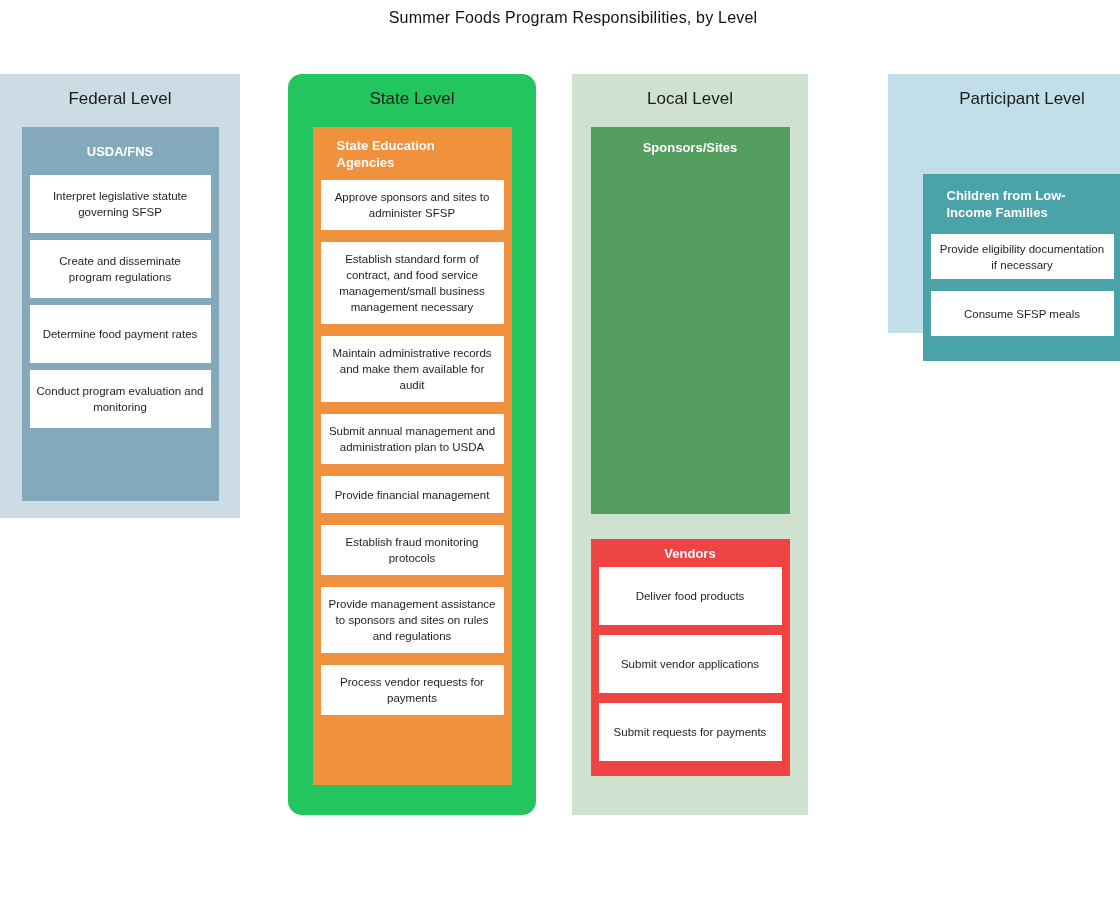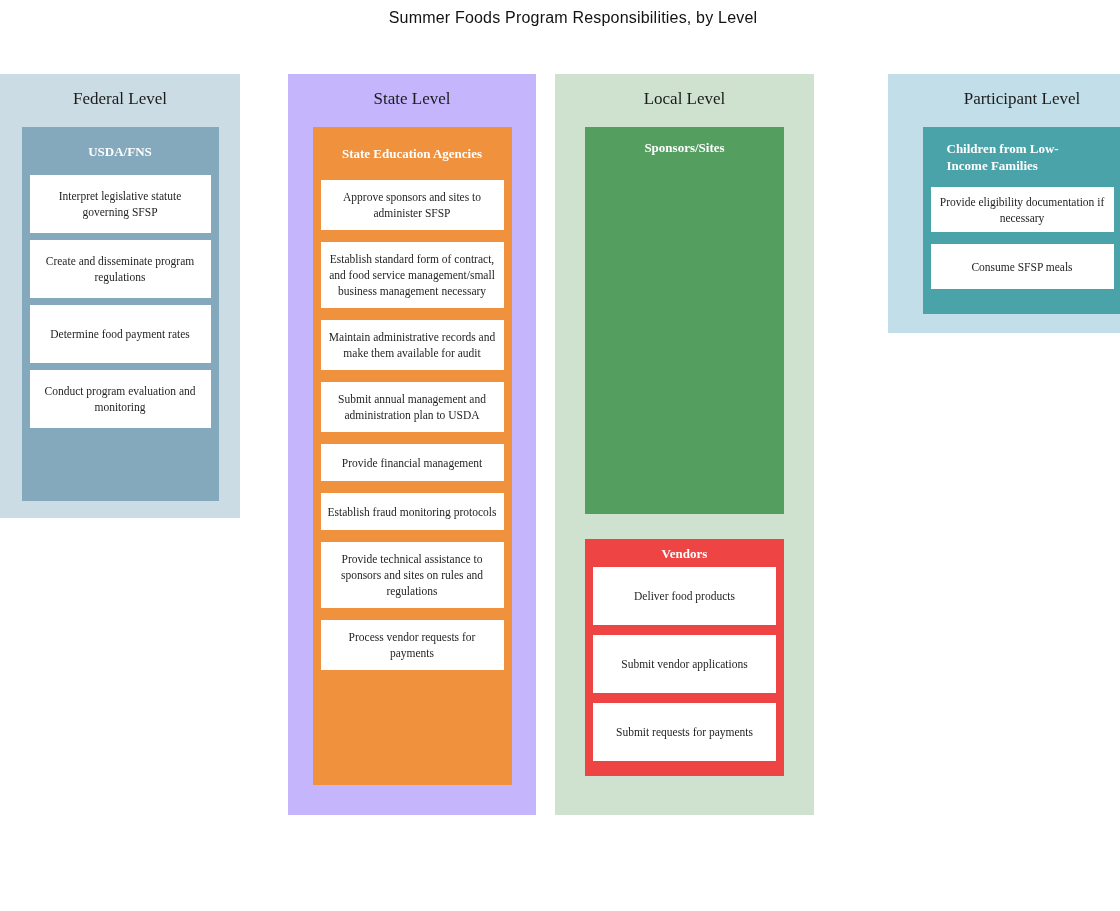--- a/index.html
+++ b/index.html
@@ -14,39 +14,39 @@
   .main-title {
     position: absolute;
     top: 9px;
     left: 13px;
     width: 100%;
     text-align: center;
     font-size: 16px;
     color: #121212;
     letter-spacing: 0.2px;
   }
-  .column { position: absolute; top: 74px; font-family: Liberation Serif, serif; }
+  .column { position: absolute; top: 74px; }
   .col-federal     { left: 0px;   width: 240px; height: 444px; }
   .col-state       { left: 288px; width: 248px; height: 741px; }
-  .col-local       { left: 555px; width: 259px; height: 741px; }
+  .col-local       { left: 572px; width: 236px; height: 741px; }
   .col-participant { left: 888px; width: 268px; height: 259px; }
 
   .col-title {
     height: 38px;
     padding-top: 15px;
     text-align: center;
     font-size: 17px;
     color: #1b1b1b;
   }
   .panel { margin: 0 auto; box-sizing: border-box; }
   .col-federal .panel      { width: 197px; min-height: 374px; padding-bottom: 5px; }
   .col-state .panel        { width: 199px; min-height: 658px; padding-bottom: 5px; }
   .panel-sponsors          { width: 199px; min-height: 387px; padding-bottom: 5px; }
   .panel-vendors           { width: 199px; min-height: 237px; margin-top: 25px !important; padding-bottom: 5px; }
-  .col-participant .panel  { width: 199px; min-height: 187px; padding-bottom: 11px; }
+  .col-participant .panel  { width: 199px; min-height: 187px; padding-bottom: 11px; margin-top: 47px; }
 
   .panel-header {
     display: flex;
     align-items: center;
     justify-content: center;
     text-align: left;
     color: #ffffff;
     font-weight: bold;
     font-size: 13px;
     line-height: 17px;
@@ -90,32 +90,32 @@
       <div class="panel-header">USDA/FNS</div>
       <div class="panel-items">
           <div class="box">Interpret legislative statute governing SFSP</div>
           <div class="box">Create and disseminate program regulations</div>
           <div class="box">Determine food payment rates</div>
           <div class="box">Conduct program evaluation and monitoring</div>
         </div>
     </div>
   </div>
 
-  <div class="column col-state" style="background-color: #c4b5fd;">
+  <div class="column col-state" style="background-color: #22c55e; border-radius: 14px;">
     <div class="col-title">State Level</div>
     <div class="panel" style="background-color: rgb(240, 145, 61);">
       <div class="panel-header">State Education Agencies</div>
       <div class="panel-items">
           <div class="box">Approve sponsors and sites to administer SFSP</div>
           <div class="box">Establish standard form of contract, and food service management/small business management necessary</div>
           <div class="box">Maintain administrative records and make them available for audit</div>
           <div class="box">Submit annual management and administration plan to USDA</div>
           <div class="box">Provide financial management</div>
           <div class="box">Establish fraud monitoring protocols</div>
-          <div class="box">Provide technical assistance to sponsors and sites on rules and regulations</div>
+          <div class="box">Provide management assistance to sponsors and sites on rules and regulations</div>
           <div class="box">Process vendor requests for payments</div>
         </div>
     </div>
   </div>
 
   <div class="column col-local" style="background-color: rgb(207, 226, 207);">
     <div class="col-title">Local Level</div>
     <div class="panel panel-sponsors" style="background-color: rgb(84, 158, 96);">
       <div class="panel-header">Sponsors/Sites</div>
     </div>

